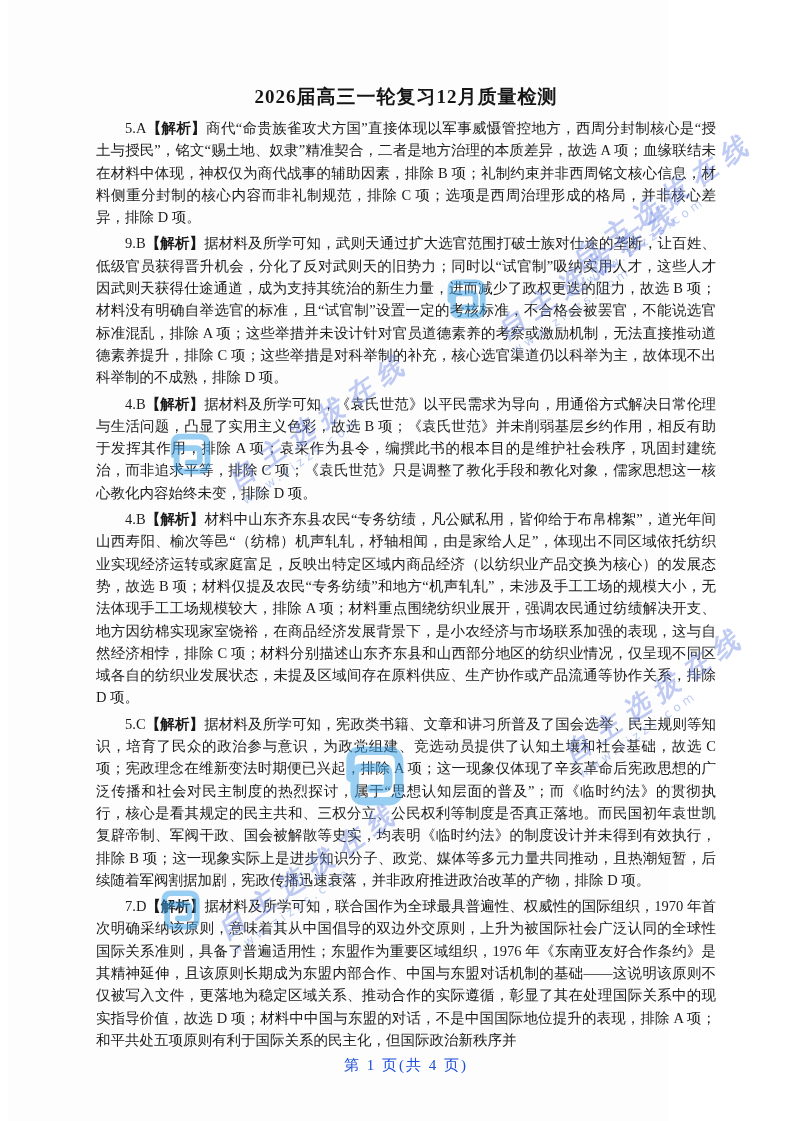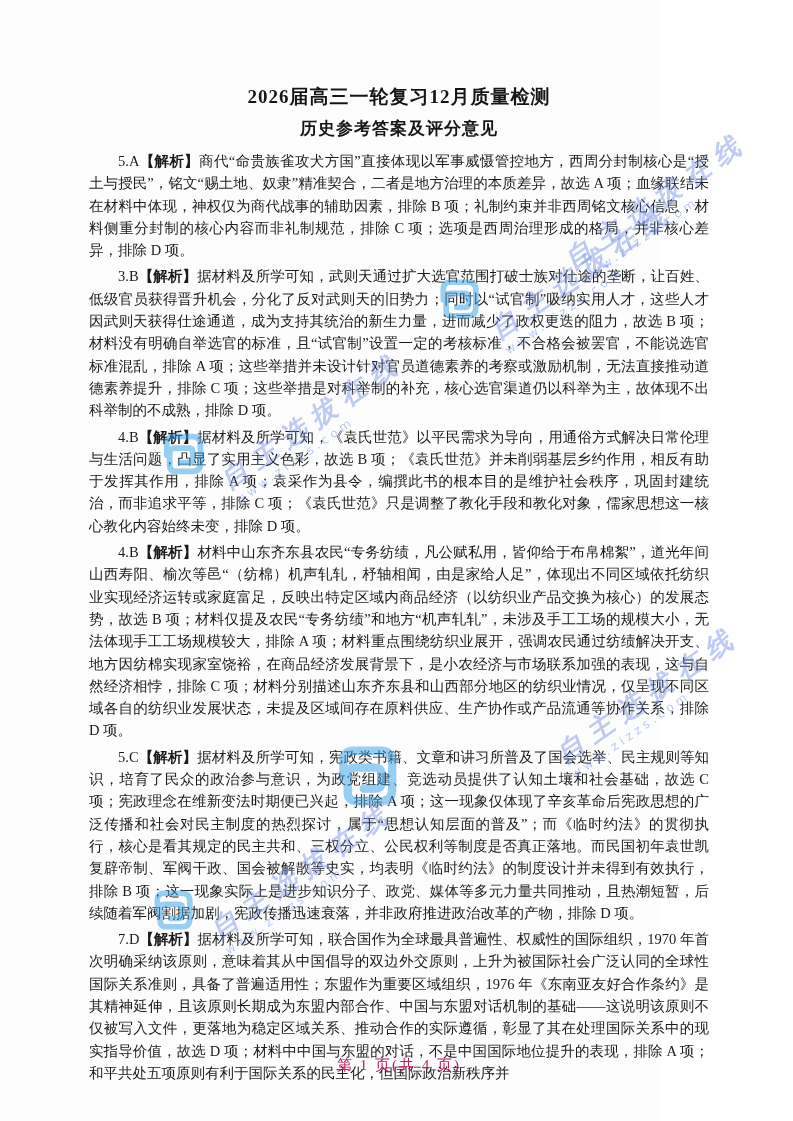--- a/index.html
+++ b/index.html
@@ -2,21 +2,21 @@
 <html lang="zh"><head>
 <meta charset="utf-8">
 <style>
   html,body{margin:0;padding:0;}
   body{
     width:793px;height:1121px;position:relative;overflow:hidden;
     background:#ffffff;
     font-family:"Liberation Serif","DejaVu Serif",serif;
     color:#111;
   }
-  .sheet{position:absolute;left:1px;top:0;width:661px;height:1121px;background:#fdfdfd;}
+  .sheet{position:absolute;left:8px;top:0;width:661px;height:1121px;background:#fdfdfd;}
   .content{
     position:absolute;left:88px;top:84px;width:620px;
     z-index:1;
   }
   .title{
     text-align:center;font-weight:bold;font-size:19px;letter-spacing:1px;
     margin:0 0 7px 0;color:#151515;
   }
   .subtitle{
     text-align:center;font-weight:bold;font-size:17px;letter-spacing:1px;
@@ -24,21 +24,21 @@
     margin:0 0 10px 0;color:#151515;
   }
   .ans{
     font-size:14.5px;line-height:22.3px;text-align:justify;
     text-indent:2em;margin:0 0 4px 0;color:#1a1a1a;
     text-justify:inter-ideograph;
   }
   .ans .tag{font-family:"Liberation Sans","DejaVu Sans",sans-serif;font-weight:bold;}
   .footer{
     position:absolute;left:0;top:972px;width:620px;text-align:center;
-    font-size:15px;color:#be185d;letter-spacing:2px;
+    font-size:15px;color:#1d4ed8;letter-spacing:2px;
   }
   
   .wm-layer{position:absolute;inset:0;z-index:2;pointer-events:none;}
   .wm-text{
     position:absolute;transform:rotate(-35deg);transform-origin:left top;
     white-space:nowrap;text-align:left;
   }
   .wm-cn{
     display:block;
     font-style:italic;font-weight:bold;
@@ -55,25 +55,24 @@
   .wm-logo{position:absolute;}
   .wm-logo svg{display:block;width:100%;height:100%;}
 </style>
 </head>
 <body>
 
 <div class="sheet">
 
   <div class="content">
     <h1 class="title">2026届高三一轮复习12月质量检测</h1>
-    <h2 class="subtitle">历史参考答案及评分意见</h2>
 
     <p class="ans"><span class="num">5.A</span><b class="tag">【解析】</b><span>商代“命贵族雀攻犬方国”直接体现以军事威慑管控地方，西周分封制核心是“授土与授民”，铭文“赐土地、奴隶”精准契合，二者是地方治理的本质差异，故选 A 项；血缘联结未在材料中体现，神权仅为商代战事的辅助因素，排除 B 项；礼制约束并非西周铭文核心信息，材料侧重分封制的核心内容而非礼制规范，排除 C 项；选项是西周治理形成的格局，并非核心差异，排除 D 项。</span></p>
 
-    <p class="ans"><span class="num">3.B</span><b class="tag">【解析】</b><span>据材料及所学可知，武则天通过扩大选官范围打破士族对仕途的垄断，让百姓、低级官员获得晋升机会，分化了反对武则天的旧势力；同时以“试官制”吸纳实用人才，这些人才因武则天获得仕途通道，成为支持其统治的新生力量，进而减少了政权更迭的阻力，故选 B 项；材料没有明确自举选官的标准，且“试官制”设置一定的考核标准，不合格会被罢官，不能说选官标准混乱，排除 A 项；这些举措并未设计针对官员道德素养的考察或激励机制，无法直接推动道德素养提升，排除 C 项；这些举措是对科举制的补充，核心选官渠道仍以科举为主，故体现不出科举制的不成熟，排除 D 项。</span></p>
+    <p class="ans"><span class="num">9.B</span><b class="tag">【解析】</b><span>据材料及所学可知，武则天通过扩大选官范围打破士族对仕途的垄断，让百姓、低级官员获得晋升机会，分化了反对武则天的旧势力；同时以“试官制”吸纳实用人才，这些人才因武则天获得仕途通道，成为支持其统治的新生力量，进而减少了政权更迭的阻力，故选 B 项；材料没有明确自举选官的标准，且“试官制”设置一定的考核标准，不合格会被罢官，不能说选官标准混乱，排除 A 项；这些举措并未设计针对官员道德素养的考察或激励机制，无法直接推动道德素养提升，排除 C 项；这些举措是对科举制的补充，核心选官渠道仍以科举为主，故体现不出科举制的不成熟，排除 D 项。</span></p>
 
     <p class="ans"><span class="num">4.B</span><b class="tag">【解析】</b><span>据材料及所学可知，《袁氏世范》以平民需求为导向，用通俗方式解决日常伦理与生活问题，凸显了实用主义色彩，故选 B 项；《袁氏世范》并未削弱基层乡约作用，相反有助于发挥其作用，排除 A 项；袁采作为县令，编撰此书的根本目的是维护社会秩序，巩固封建统治，而非追求平等，排除 C 项；《袁氏世范》只是调整了教化手段和教化对象，儒家思想这一核心教化内容始终未变，排除 D 项。</span></p>
 
     <p class="ans"><span class="num">4.B</span><b class="tag">【解析】</b><span>材料中山东齐东县农民“专务纺绩，凡公赋私用，皆仰给于布帛棉絮”，道光年间山西寿阳、榆次等邑“（纺棉）机声轧轧，杼轴相闻，由是家给人足”，体现出不同区域依托纺织业实现经济运转或家庭富足，反映出特定区域内商品经济（以纺织业产品交换为核心）的发展态势，故选 B 项；材料仅提及农民“专务纺绩”和地方“机声轧轧”，未涉及手工工场的规模大小，无法体现手工工场规模较大，排除 A 项；材料重点围绕纺织业展开，强调农民通过纺绩解决开支、地方因纺棉实现家室饶裕，在商品经济发展背景下，是小农经济与市场联系加强的表现，这与自然经济相悖，排除 C 项；材料分别描述山东齐东县和山西部分地区的纺织业情况，仅呈现不同区域各自的纺织业发展状态，未提及区域间存在原料供应、生产协作或产品流通等协作关系，排除 D 项。</span></p>
 
     <p class="ans"><span class="num">5.C</span><b class="tag">【解析】</b><span>据材料及所学可知，宪政类书籍、文章和讲习所普及了国会选举、民主规则等知识，培育了民众的政治参与意识，为政党组建、竞选动员提供了认知土壤和社会基础，故选 C 项；宪政理念在维新变法时期便已兴起，排除 A 项；这一现象仅体现了辛亥革命后宪政思想的广泛传播和社会对民主制度的热烈探讨，属于“思想认知层面的普及”；而《临时约法》的贯彻执行，核心是看其规定的民主共和、三权分立、公民权利等制度是否真正落地。而民国初年袁世凯复辟帝制、军阀干政、国会被解散等史实，均表明《临时约法》的制度设计并未得到有效执行，排除 B 项；这一现象实际上是进步知识分子、政党、媒体等多元力量共同推动，且热潮短暂，后续随着军阀割据加剧，宪政传播迅速衰落，并非政府推进政治改革的产物，排除 D 项。</span></p>
 
 
     <p class="ans"><span class="num">7.D</span><b class="tag">【解析】</b><span>据材料及所学可知，联合国作为全球最具普遍性、权威性的国际组织，1970 年首次明确采纳该原则，意味着其从中国倡导的双边外交原则，上升为被国际社会广泛认同的全球性国际关系准则，具备了普遍适用性；东盟作为重要区域组织，1976 年《东南亚友好合作条约》是其精神延伸，且该原则长期成为东盟内部合作、中国与东盟对话机制的基础——这说明该原则不仅被写入文件，更落地为稳定区域关系、推动合作的实际遵循，彰显了其在处理国际关系中的现实指导价值，故选 D 项；材料中中国与东盟的对话，不是中国国际地位提升的表现，排除 A 项；和平共处五项原则有利于国际关系的民主化，但国际政治新秩序并</span></p>
 

